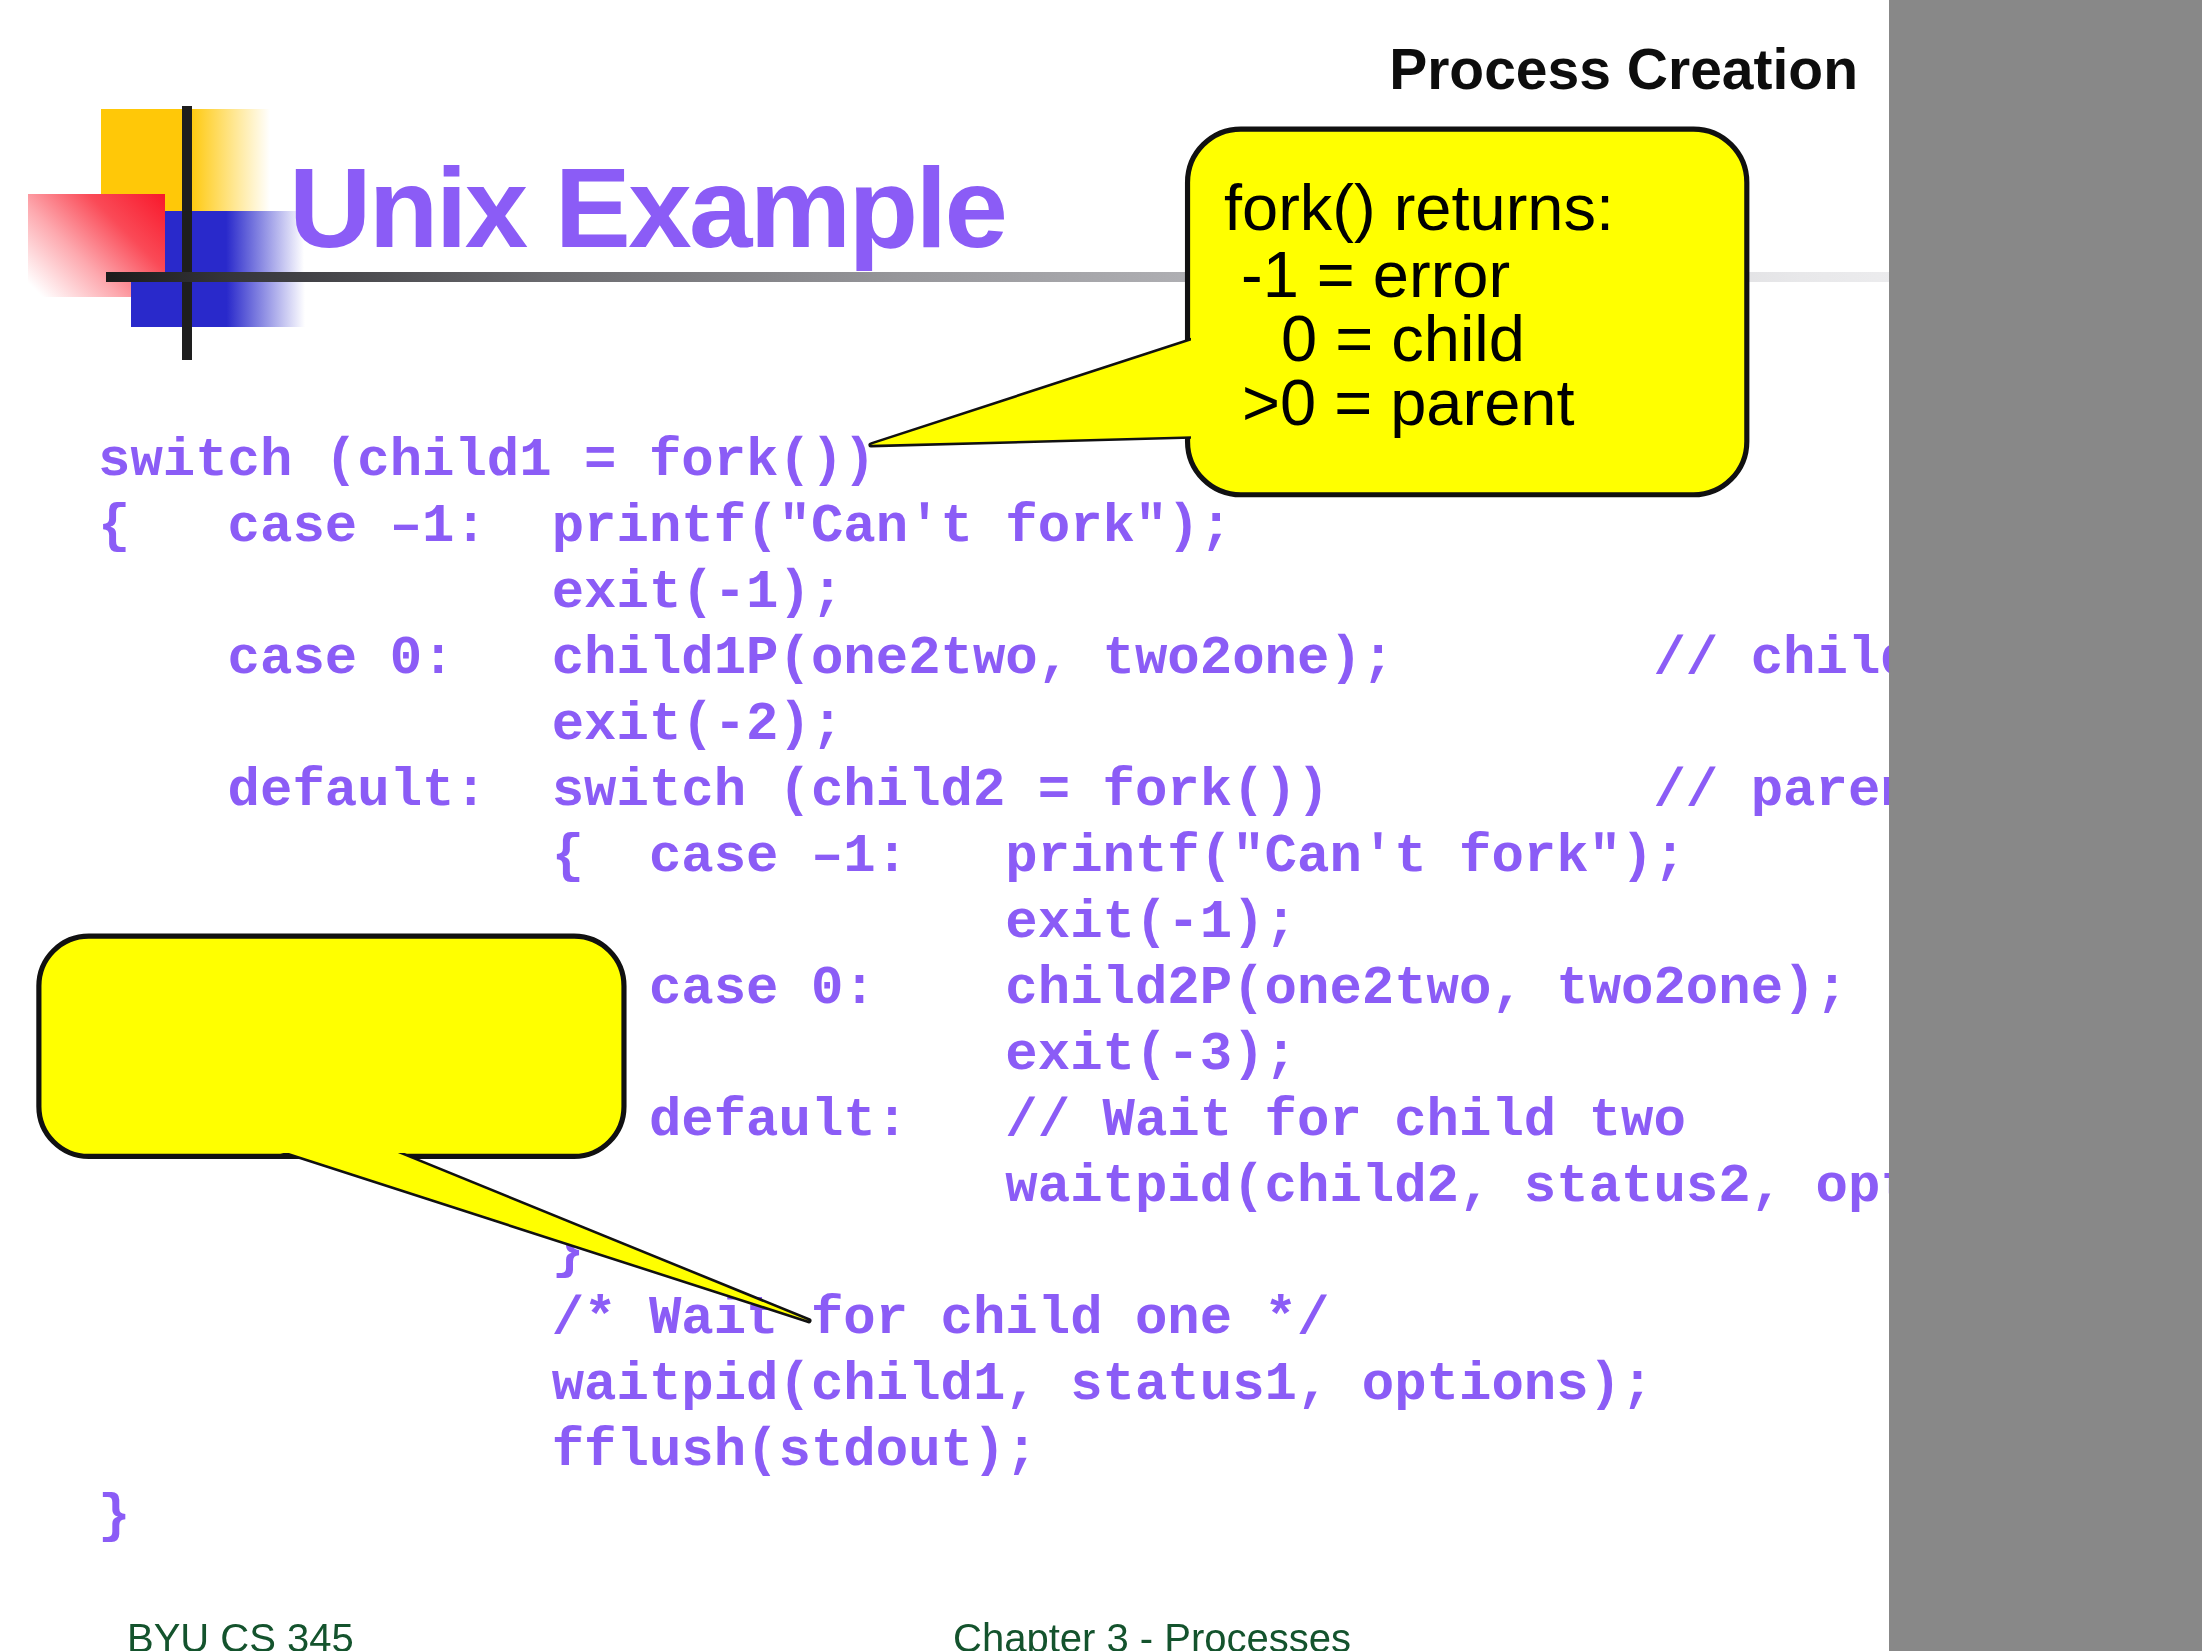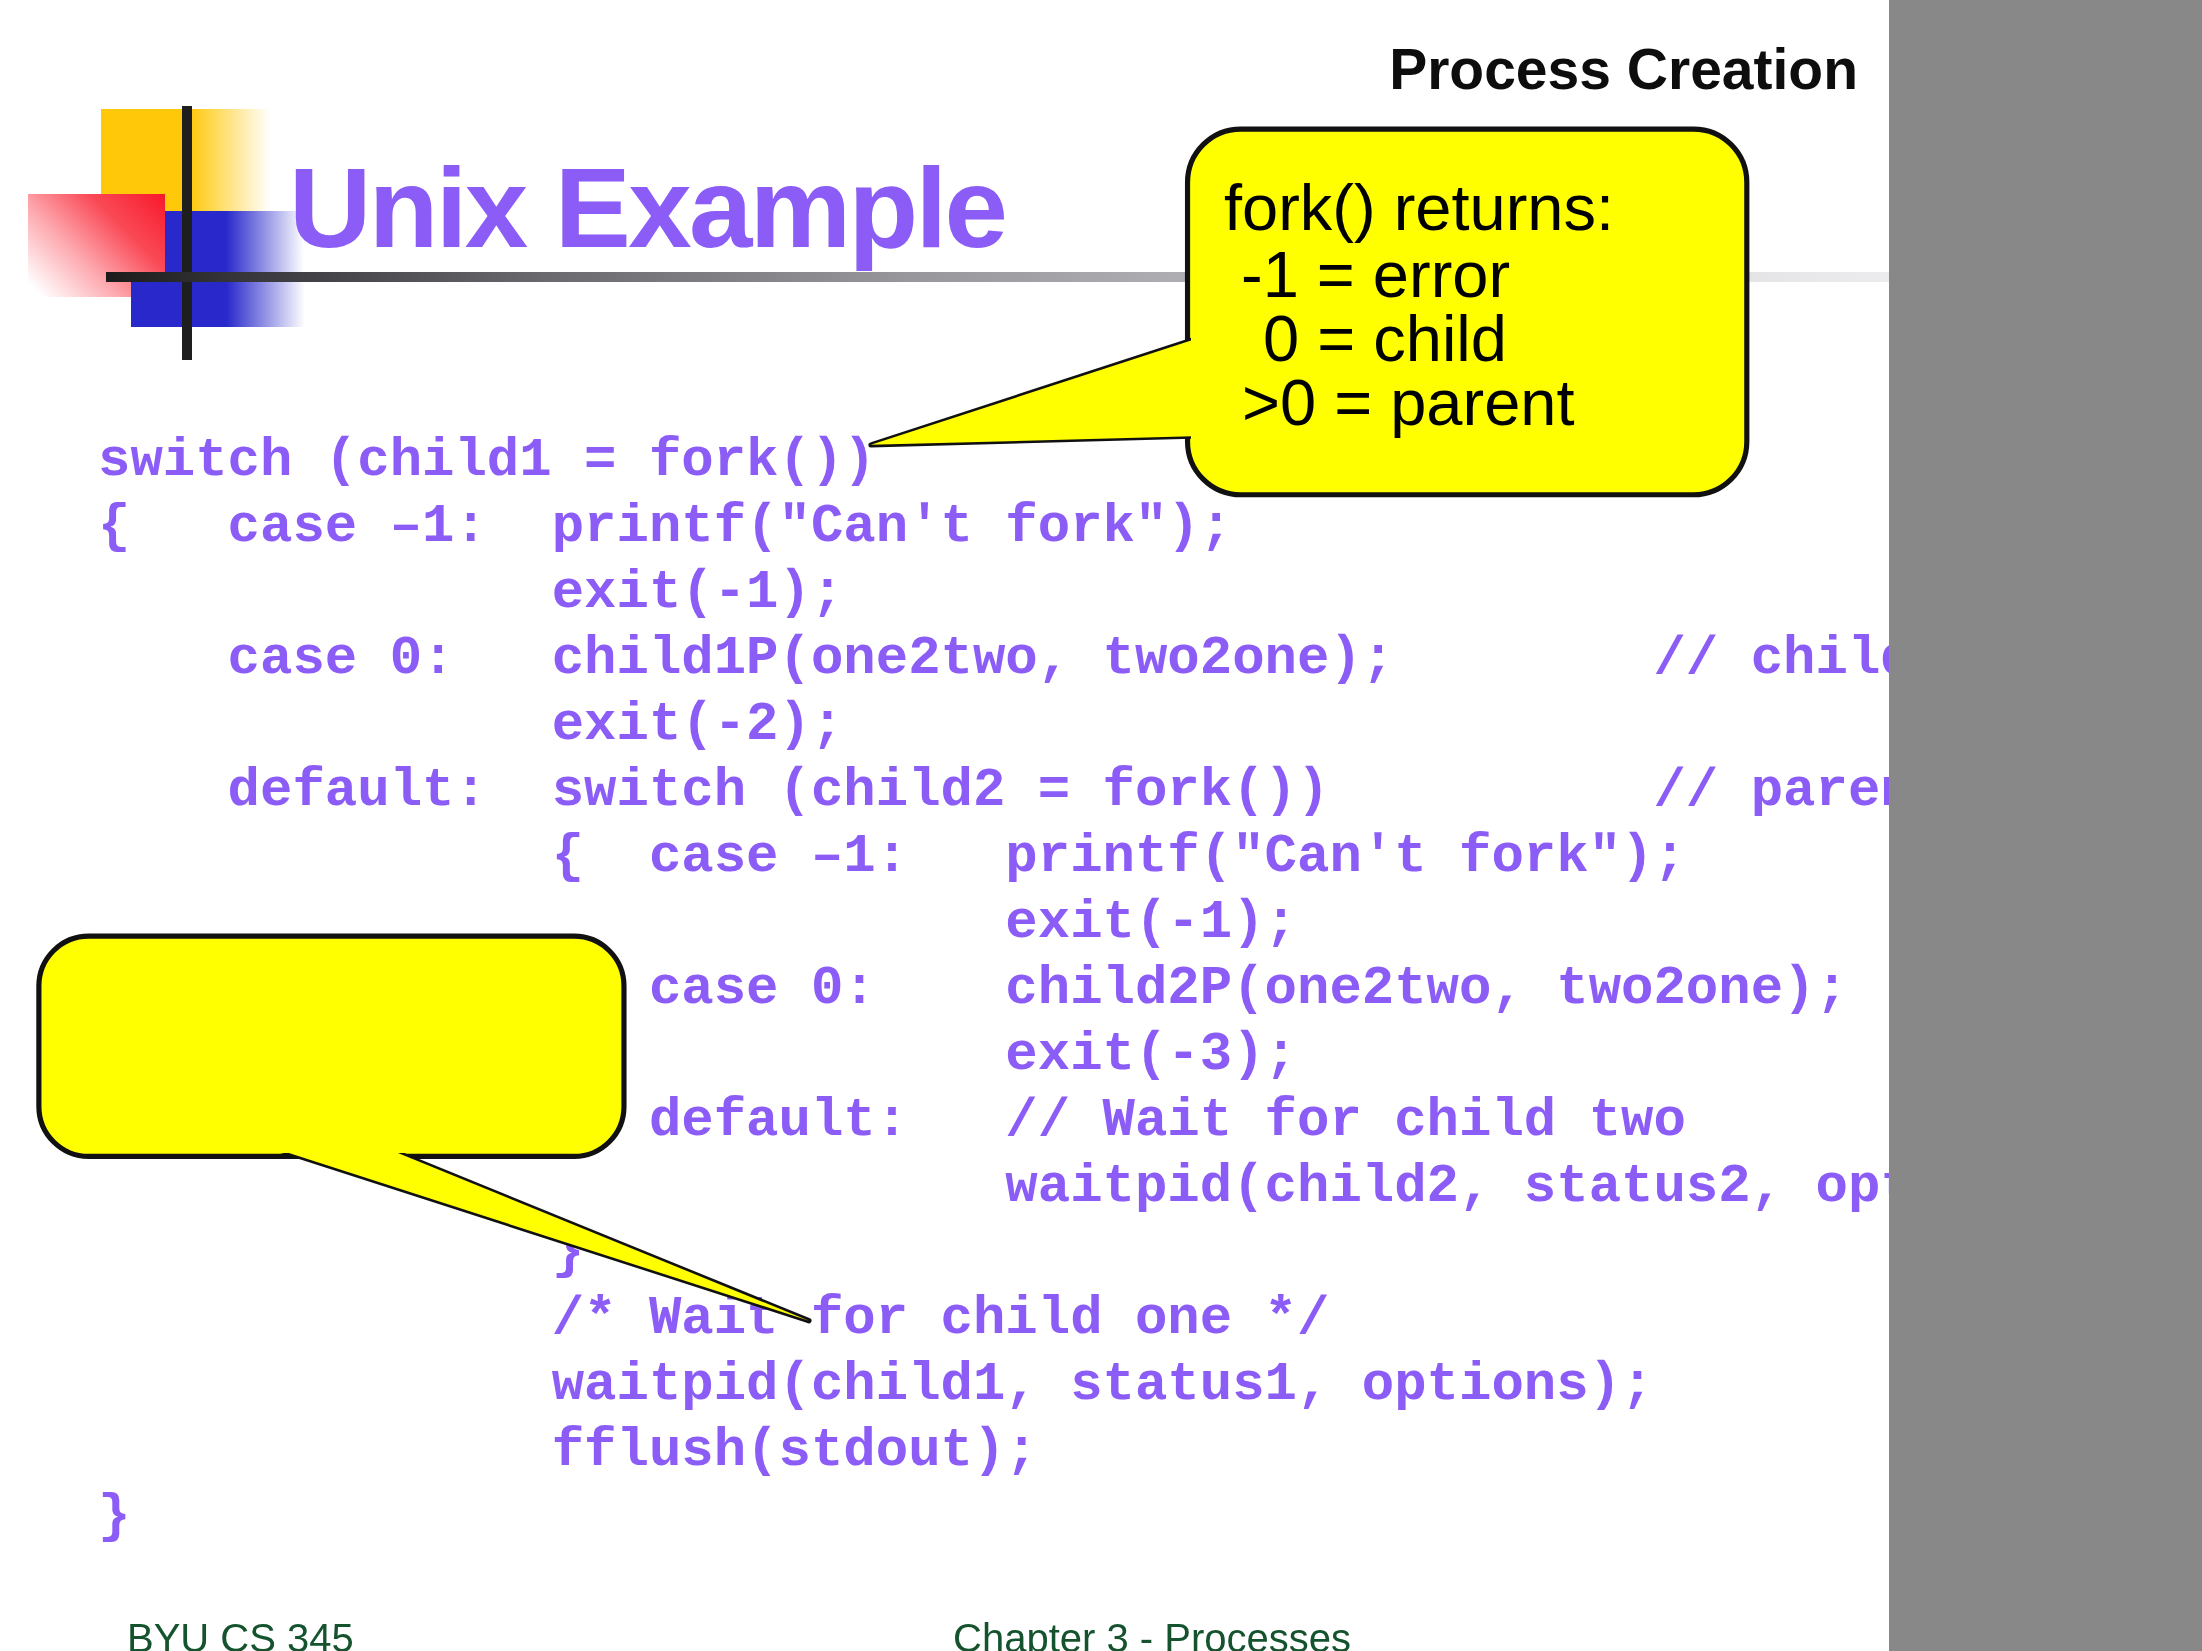--- a/index.html
+++ b/index.html
@@ -27,21 +27,21 @@
   .code{left:98px;top:428px;margin:0;
     font-family:"Liberation Mono","DejaVu Sans Mono",monospace;
     font-weight:bold;font-size:54px;line-height:66px;color:#8b5cf6;white-space:pre;}
   
   .overlay{left:0;top:0;pointer-events:none;}
   
   .callout-text{color:#000;white-space:nowrap;}
   .fork-text{left:1224px;top:176px;font-size:65px;line-height:64px;}
   .fork-text .l1{margin-bottom:3px;}
   .fork-text .l2{margin-left:17px;}
-  .fork-text .l3{margin-left:39px;}
+  .fork-text .l3{margin-left:57px;}
   .fork-text .l4{margin-left:18px;}
   .waitpid-text{left:73px;top:962px;font-size:69px;line-height:86px;}
   .waitpid-text .l1{margin-left:6px;}
   
   .footer-item{top:1576px;font-size:40px;color:#14532d;white-space:nowrap;margin-top:40px;}
   .footer-left{left:127px;}
   .footer-center{left:953px;}
   .footer-right{left:2055px;}
 </style>
 </head>

